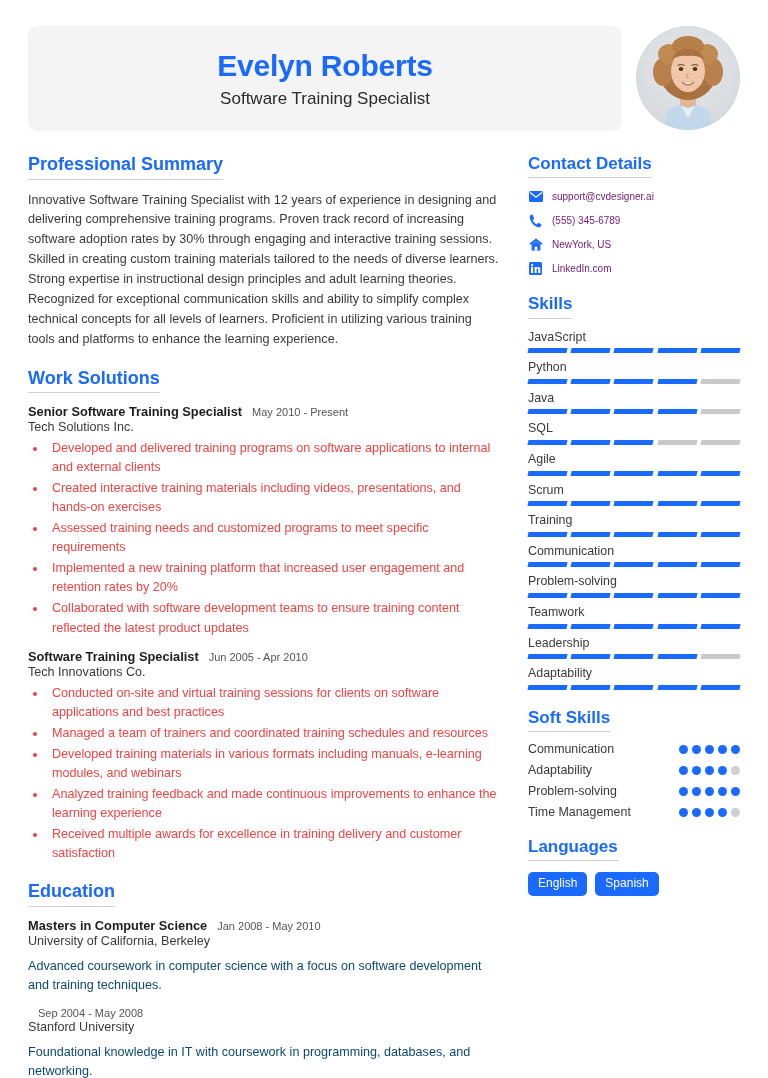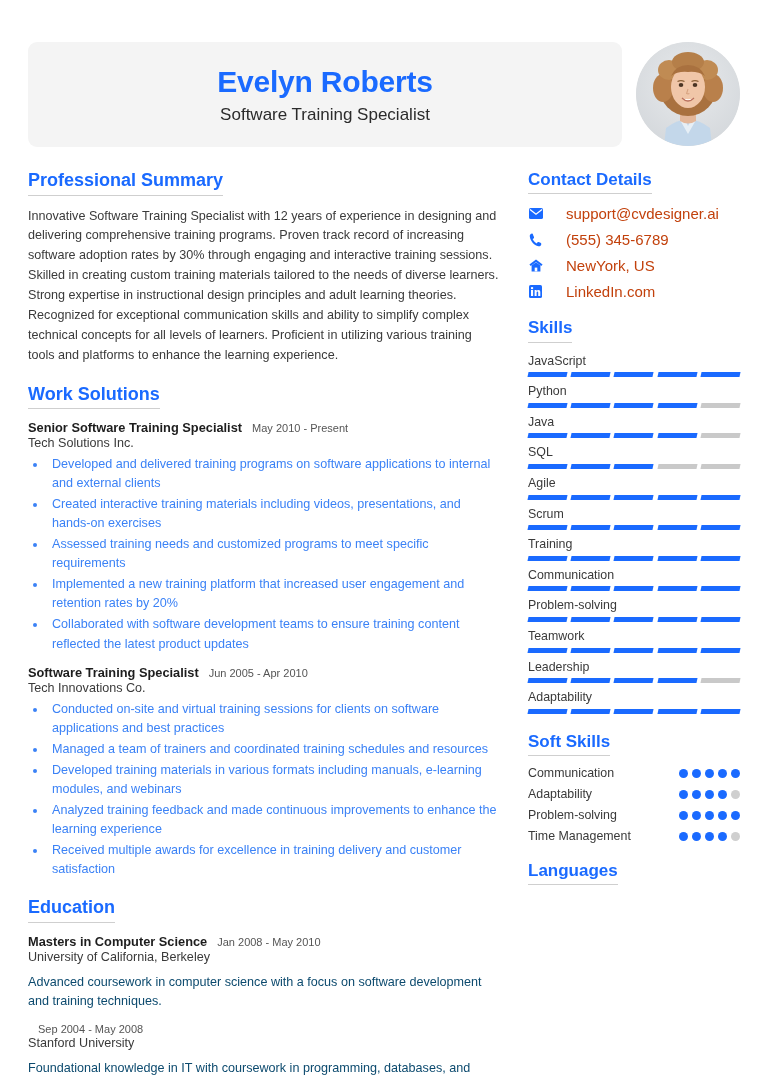--- a/index.html
+++ b/index.html
@@ -4,21 +4,21 @@
 <style>
   * { box-sizing: border-box; margin: 0; padding: 0; }
   body {
     width: 768px;
     height: 1078px;
     background: #ffffff;
     font-family: "Liberation Sans", sans-serif;
     color: #333333;
     overflow: hidden;
   }
-  .page { width: 768px; height: 1078px; padding: 16px 28px; position: relative; }
+  .page { width: 768px; height: 1078px; padding: 0 28px; position: relative; }
 
   
   .header-row {
     display: flex;
     align-items: flex-start;
     padding-top: 26px;
     gap: 14px;
   }
   .header-card {
     flex: 1;
@@ -83,35 +83,35 @@
   
   .entry { margin-top: 11px; }
   .entry-top { display: flex; justify-content: flex-start; align-items: baseline; }
   .entry-role { font-size: 12.8px; font-weight: bold; color: #1d1d1d; }
   .entry-date { font-size: 11px; color: #555; white-space: nowrap; padding-left: 10px; }
   .entry-org { font-size: 12.6px; color: #3a3a3a; margin-top: 1px; }
   .bullets { margin: 5px 0 0 19px; }
   .bullets li {
     font-size: 12.6px;
     line-height: 1.53;
-    color: #3b82f6;
+    color: #ef4444;
     margin-bottom: 1.5px;
     padding-left: 5px;
   }
   .edu-desc { font-size: 12.6px; line-height: 1.55; color: #0c4a6e; margin-top: 9px; }
 
   
   .contact-list { margin-top: 11px; }
   .contact-row {
     display: flex;
     align-items: center;
-    gap: 23px;
+    gap: 9px;
     margin-bottom: 9px;
-    font-size: 15px;
-    color: #c2410c;
+    font-size: 10px;
+    color: #701a75;
   }
   .c-icon { width: 15px; height: 15px; flex: 0 0 15px; display: flex; align-items: center; justify-content: center; }
   .c-icon svg { display: block; }
 
   
   .skills-list { margin-top: 9px; }
   .skill-item { margin-bottom: 5px; }
   .skill-name { font-size: 12.4px; color: #3a3a3a; line-height: 1.5; }
   .skill-bar { display: flex; gap: 4px; margin-top: 2px; }
   .seg {
@@ -478,17 +478,21 @@
                 <span class="dot on"></span>
                 <span class="dot on"></span>
                 <span class="dot "></span>
               </span>
             </div>
           </div>
       </div>
 
       <div class="section">
         <div class="sec-head small">Languages</div>
+        <div class="lang-wrap" id="lang-list">
+            <span class="lang-badge">English</span>
+            <span class="lang-badge">Spanish</span>
+          </div>
       </div>
 
     </div>
   </div>
 </div>
 
 </body></html>

